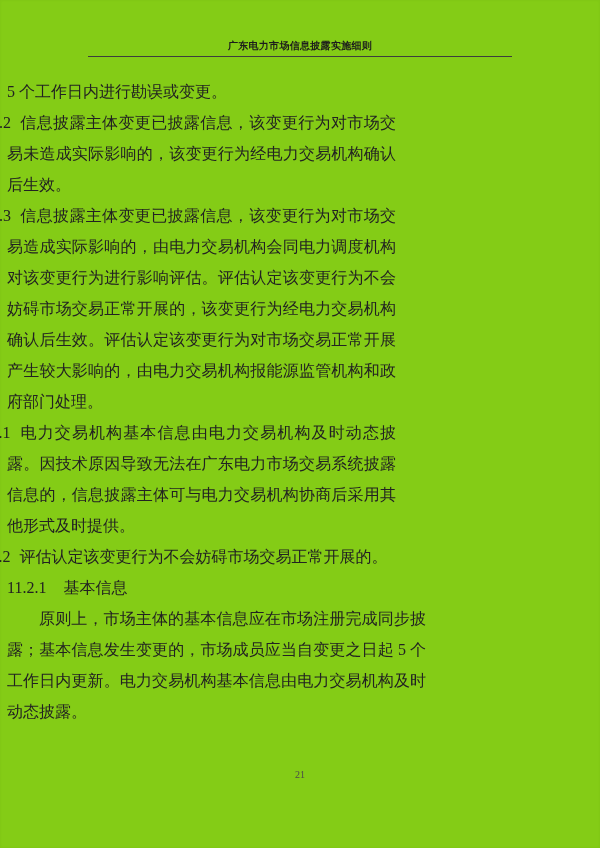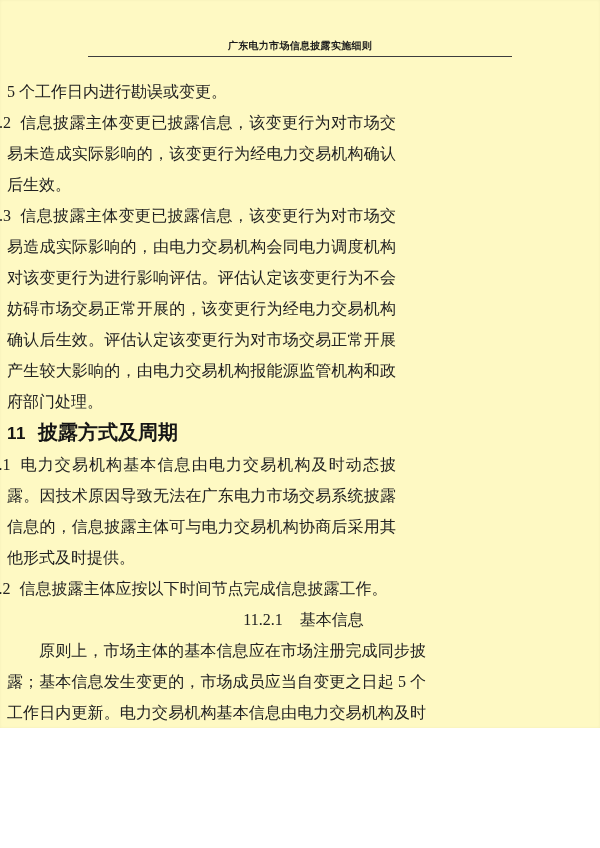--- a/index.html
+++ b/index.html
@@ -3,22 +3,22 @@
 <meta charset="utf-8">
 <style>
   html, body {
     margin: 0;
     padding: 0;
     background: #ffffff;
   }
   .doc-page {
     position: relative;
     width: 600px;
-    height: 728px;
-    background: #fef9c3;
+    height: 848px;
+    background: #84cc16;
     overflow: hidden;
     font-family: "Liberation Serif", "DejaVu Serif", serif;
     color: #222222;
     box-shadow: inset 0 0 3px rgba(0,0,0,0.05);
   }
   
   .running-header {
     position: absolute;
     top: 39px;
     left: 0;
@@ -72,21 +72,20 @@
     color: #161616;
   }
   .section-heading .section-num {
     font-size: 17px;
     margin-right: 12px;
     letter-spacing: 0.5px;
   }
   
   .subsection {
     margin-left: 118px;
-    text-align: center;
   }
   .subsection .subsection-num {
     margin-right: 17px;
   }
   
   .body-paragraph {
     margin-left: 93px;
     width: 419px;
     text-align: justify;
     text-indent: 32px;
@@ -113,25 +112,24 @@
   <div class="header-rule"></div>
 
   <div class="content">
 
     <p class="cont-line">5 个工作日内进行勘误或变更。</p>
 
     <p class="clause"><span class="clause-num">10.2</span><span>信息披露主体变更已披露信息，该变更行为对市场交易未造成实际影响的，该变更行为经电力交易机构确认后生效。</span></p>
 
     <p class="clause"><span class="clause-num">10.3</span><span>信息披露主体变更已披露信息，该变更行为对市场交易造成实际影响的，由电力交易机构会同电力调度机构对该变更行为进行影响评估。评估认定该变更行为不会妨碍市场交易正常开展的，该变更行为经电力交易机构确认后生效。评估认定该变更行为对市场交易正常开展产生较大影响的，由电力交易机构报能源监管机构和政府部门处理。</span></p>
 
-    <p class="section-heading"><span class="section-num">11</span><span>披露方式及周期</span></p>
 
     <p class="clause"><span class="clause-num">11.1</span><span>电力交易机构基本信息由电力交易机构及时动态披露。因技术原因导致无法在广东电力市场交易系统披露信息的，信息披露主体可与电力交易机构协商后采用其他形式及时提供。</span></p>
 
-    <p class="clause"><span class="clause-num">11.2</span><span>信息披露主体应按以下时间节点完成信息披露工作。</span></p>
+    <p class="clause"><span class="clause-num">11.2</span><span>评估认定该变更行为不会妨碍市场交易正常开展的。</span></p>
 
     <p class="subsection"><span class="subsection-num">11.2.1</span><span>基本信息</span></p>
 
     <p class="body-paragraph">原则上，市场主体的基本信息应在市场注册完成同步披露；基本信息发生变更的，市场成员应当自变更之日起 5 个工作日内更新。电力交易机构基本信息由电力交易机构及时动态披露。</p>
 
   </div>
 
   <div class="page-number">21</div>
 
 </div>

